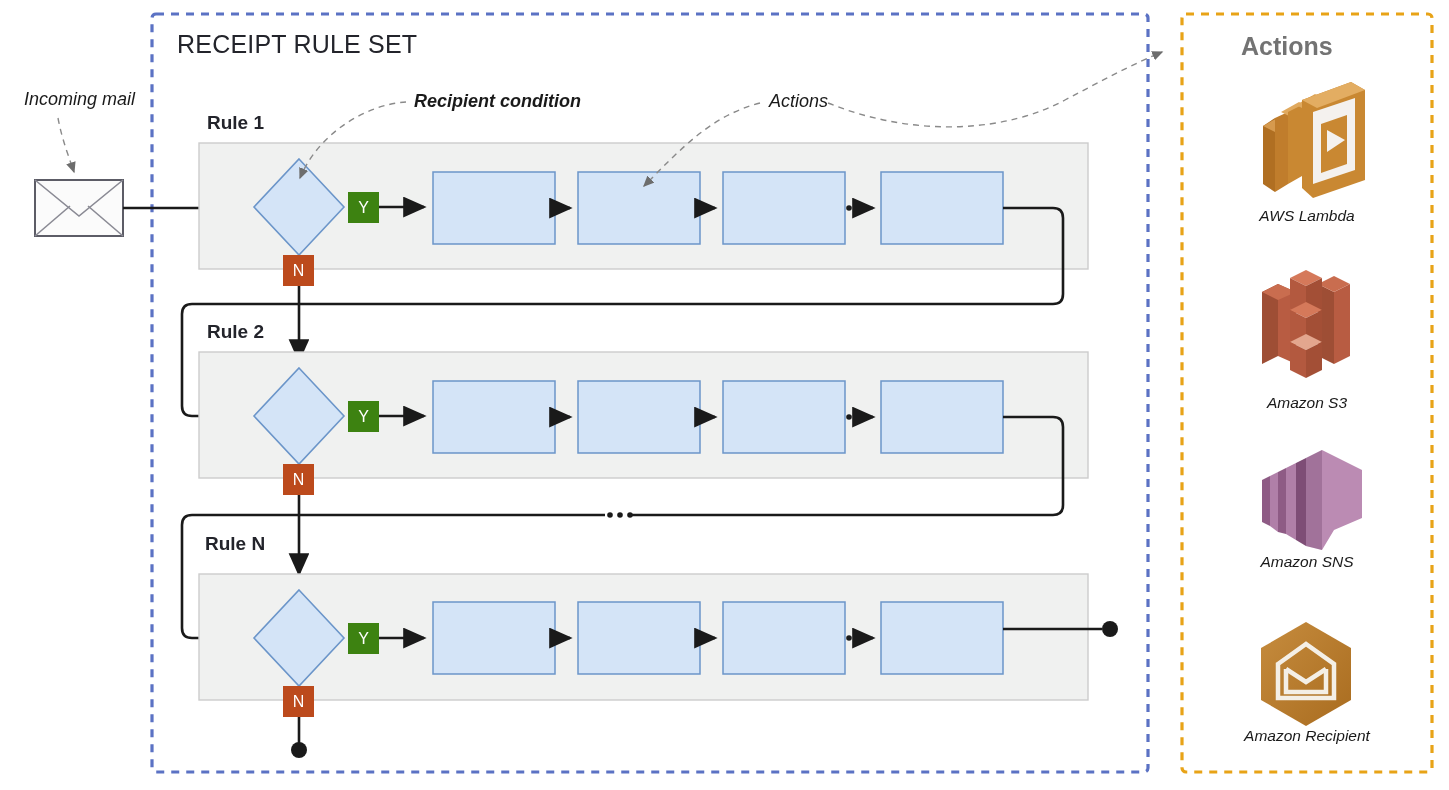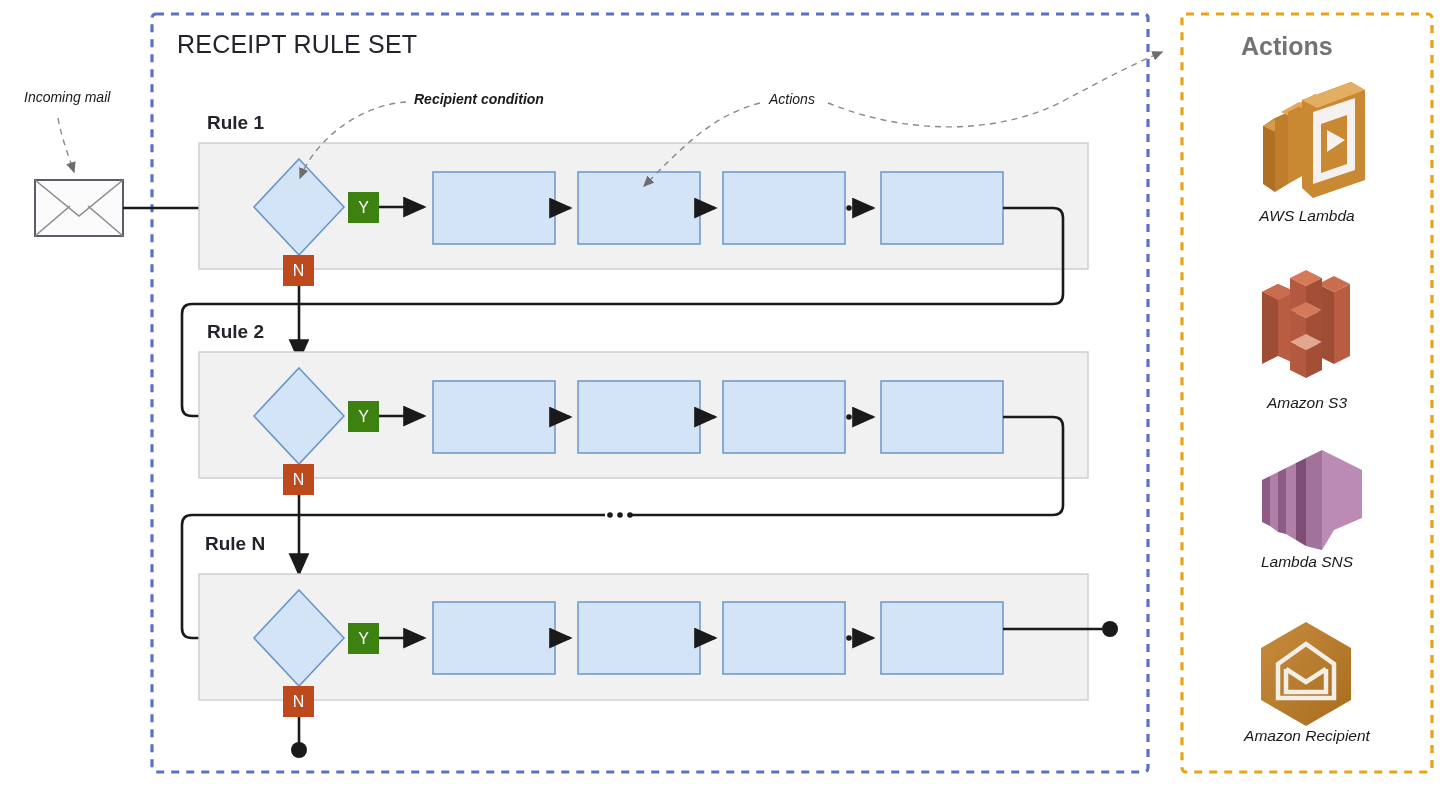--- a/index.html
+++ b/index.html
@@ -43,21 +43,21 @@
     color: #737373;
     margin-left: 36px;
   }
   .rule-label {
     font-size: 19px;
     font-weight: bold;
     color: #23242b;
     text-align: center;
   }
   .annot {
-    font-size: 14px;
+    font-size: 18px;
     font-style: italic;
     color: #1a1a1a;
   }
   .icon-caption {
     font-size: 15.5px;
     font-style: italic;
     color: #1a1a1a;
     text-align: center;
   }
   .yn-label {
@@ -261,16 +261,16 @@
   <div class="yn-label" style="left:348px; top:401px; width:31px; height:31px;">Y</div>
   <div class="yn-label" style="left:283px; top:464px; width:31px; height:31px;">N</div>
 
   <div class="yn-label" style="left:348px; top:623px; width:31px; height:31px;">Y</div>
   <div class="yn-label" style="left:283px; top:686px; width:31px; height:31px;">N</div>
 
   <div class="htext title-actions" style="left:1205px; top:32px;">Actions</div>
 
   <div class="htext icon-caption" style="left:1182px; top:207px; width:250px;">AWS Lambda</div>
   <div class="htext icon-caption" style="left:1182px; top:394px; width:250px;">Amazon S3</div>
-  <div class="htext icon-caption" style="left:1182px; top:553px; width:250px;">Lambda SNS</div>
+  <div class="htext icon-caption" style="left:1182px; top:553px; width:250px;">Amazon SNS</div>
   <div class="htext icon-caption" style="left:1182px; top:727px; width:250px;">Amazon Recipient</div>
 
 </div>
 
 </body></html>

